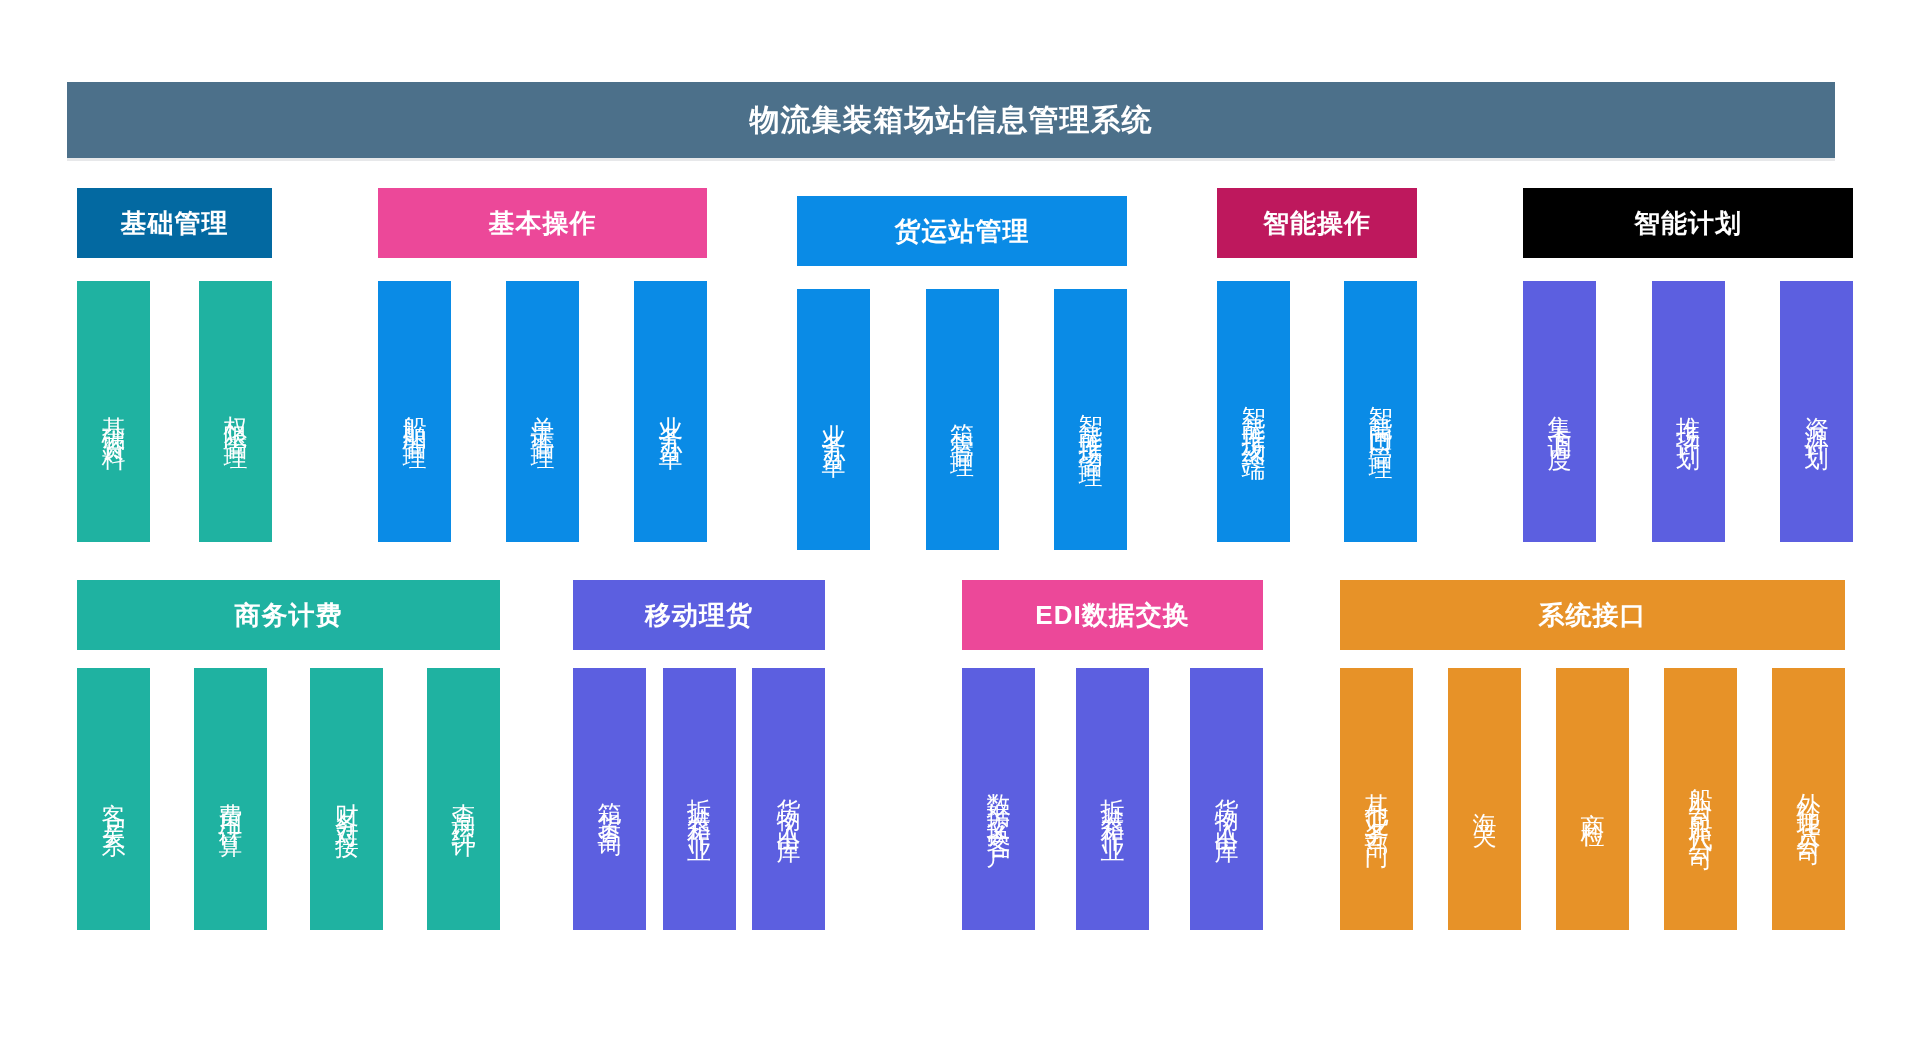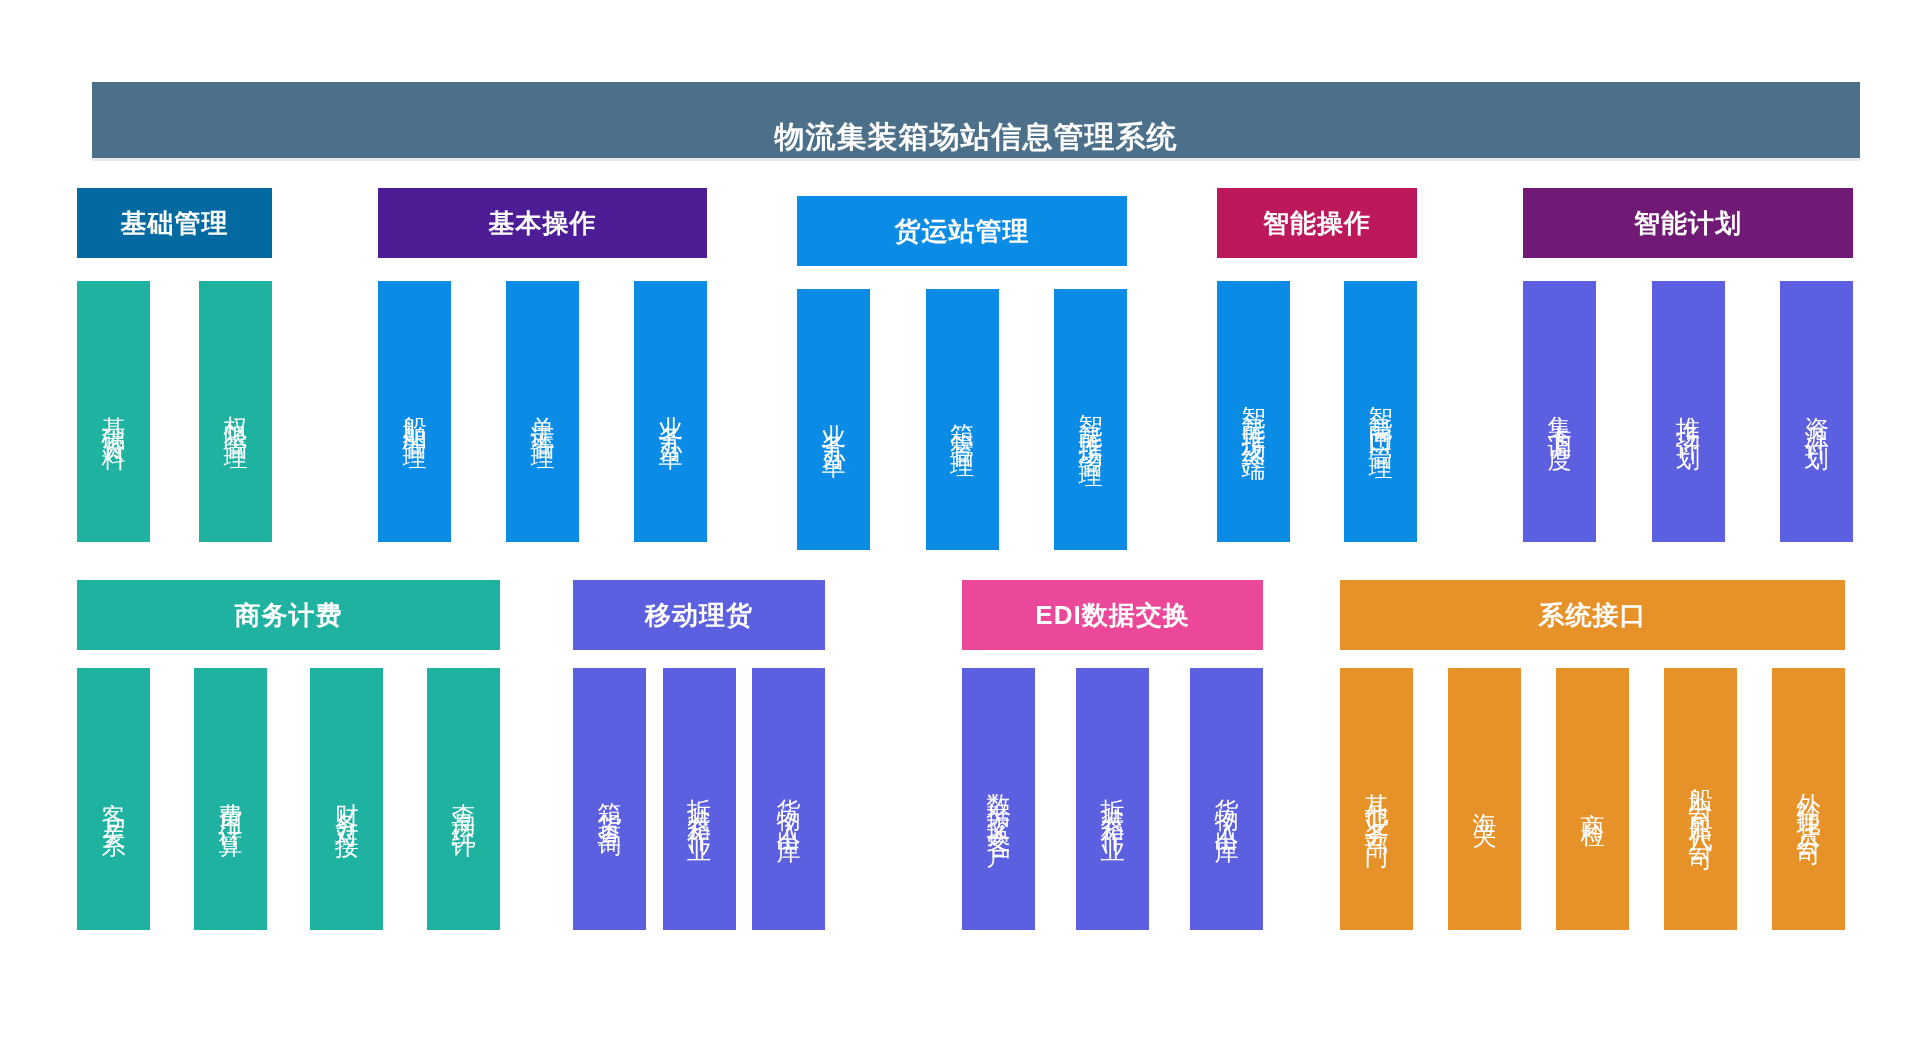--- a/index.html
+++ b/index.html
@@ -2,22 +2,22 @@
 <html><head>
 <meta charset="utf-8">
 <style>
   html,body{margin:0;padding:0;background:#ffffff;}
   .page{
     position:relative;width:1920px;height:1040px;background:#ffffff;
     overflow:hidden;
     font-family:"Liberation Sans","DejaVu Sans",sans-serif;
   }
   .title-bar{
-    position:absolute;left:92px;top:82px;width:1768px;height:76px;
-    display:flex;align-items:flex-end;justify-content:center;
+    position:absolute;left:67px;top:82px;width:1768px;height:76px;
+    display:flex;align-items:center;justify-content:center;
     box-shadow:0 3px 0 rgba(120,130,140,0.18);
   }
   .title-bar span{
     color:#ffffff;font-size:30px;font-weight:bold;letter-spacing:1px;
   }
   .group{position:absolute;}
   .group-header{
     position:absolute;left:0;top:0;width:100%;height:70px;
     display:flex;align-items:center;justify-content:center;
   }
@@ -55,21 +55,21 @@
         <div class="group-cols">
           <div class="vcol" style="background: rgb(31, 178, 161);">
             <span>基础资料</span>
           </div>
           <div class="vcol" style="background: rgb(31, 178, 161);">
             <span>权限管理</span>
           </div>
         </div>
       </div>
       <div class="group row1" style="left: 378px; top: 188px; width: 329px; height: 354px;">
-        <div class="group-header" style="background: #4c1d95;">
+        <div class="group-header" style="background: #ec4899;">
           <span>基本操作</span>
         </div>
         <div class="group-cols">
           <div class="vcol" style="background: rgb(10, 139, 230);">
             <span>船舶管理</span>
           </div>
           <div class="vcol" style="background: rgb(10, 139, 230);">
             <span>单证管理</span>
           </div>
           <div class="vcol" style="background: rgb(10, 139, 230);">
@@ -100,21 +100,21 @@
         <div class="group-cols">
           <div class="vcol" style="background: rgb(10, 139, 230);">
             <span>智能堆场终端</span>
           </div>
           <div class="vcol" style="background: rgb(10, 139, 230);">
             <span>智能闸口管理</span>
           </div>
         </div>
       </div>
       <div class="group row1" style="left: 1523px; top: 188px; width: 330px; height: 354px;">
-        <div class="group-header" style="background: #701a75;">
+        <div class="group-header" style="background: #000000;">
           <span>智能计划</span>
         </div>
         <div class="group-cols">
           <div class="vcol" style="background: rgb(92, 95, 224);">
             <span>集卡调度</span>
           </div>
           <div class="vcol" style="background: rgb(92, 95, 224);">
             <span>堆场计划</span>
           </div>
           <div class="vcol" style="background: rgb(92, 95, 224);">

